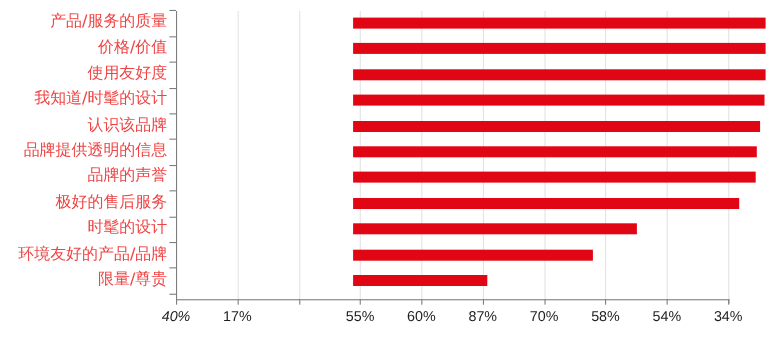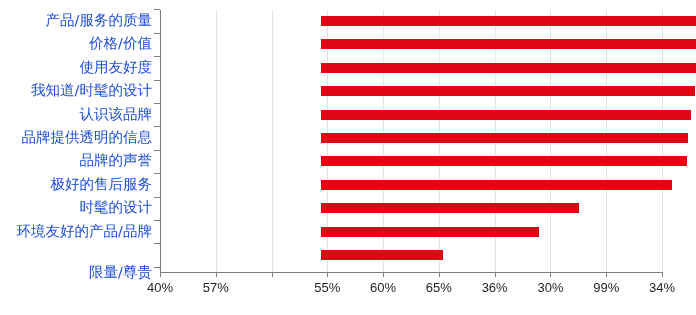--- a/index.html
+++ b/index.html
@@ -92,21 +92,21 @@
     left: 161px;
     height: 10px;
     background: #e00613;
   }
   
   .cat-label {
     position: absolute;
     right: 544px;       
     text-align: right;
     font-size: 14.5px;
-    color: #1d4ed8;
+    color: #ef4444;
     white-space: nowrap;
     font-family: "DejaVu Sans", sans-serif;
     line-height: 14px;
   }
 </style>
 </head>
 <body>
 
 <div id="chart-root">
 
@@ -160,38 +160,38 @@
       <div class="xtick" style="left: 271.556px;"></div>
       <div class="xtick" style="left: 327.333px;"></div>
       <div class="xtick" style="left: 383.111px;"></div>
       <div class="xtick" style="left: 438.889px;"></div>
       <div class="xtick" style="left: 494.667px;"></div>
       <div class="xtick" style="left: 550.444px;"></div>
       <div class="xtick" style="left: 606.222px;"></div>
       <div class="xtick" style="left: 662px;"></div>
     </div>
   <div id="xlabels">
-      <div class="xtick-label" style="left: 160px;">40%</div>
-      <div class="xtick-label" style="left: 215.778px;">57%</div>
+      <div class="xtick-label" style="left: 160px; font-style: italic;">40%</div>
+      <div class="xtick-label" style="left: 215.778px;">17%</div>
       <div class="xtick-label" style="left: 271.556px; margin-top: 48px;">50%</div>
       <div class="xtick-label" style="left: 327.333px;">55%</div>
       <div class="xtick-label" style="left: 383.111px;">60%</div>
-      <div class="xtick-label" style="left: 438.889px;">65%</div>
-      <div class="xtick-label" style="left: 494.667px;">36%</div>
-      <div class="xtick-label" style="left: 550.444px;">30%</div>
-      <div class="xtick-label" style="left: 606.222px;">99%</div>
+      <div class="xtick-label" style="left: 438.889px;">87%</div>
+      <div class="xtick-label" style="left: 494.667px;">70%</div>
+      <div class="xtick-label" style="left: 550.444px;">58%</div>
+      <div class="xtick-label" style="left: 606.222px;">54%</div>
       <div class="xtick-label" style="left: 662px;">34%</div>
     </div>
   <div id="catlabels">
       <div class="cat-label" style="top: 13px;">产品/服务的质量</div>
       <div class="cat-label" style="top: 36.4px;">价格/价值</div>
       <div class="cat-label" style="top: 59.8px;">使用友好度</div>
       <div class="cat-label" style="top: 83.2px;">我知道/时髦的设计</div>
       <div class="cat-label" style="top: 106.6px;">认识该品牌</div>
       <div class="cat-label" style="top: 130px;">品牌提供透明的信息</div>
       <div class="cat-label" style="top: 153.4px; font-family: Liberation Serif, serif;">品牌的声誉</div>
       <div class="cat-label" style="top: 176.8px;">极好的售后服务</div>
       <div class="cat-label" style="top: 200.2px; padding-left: 32px;">时髦的设计</div>
       <div class="cat-label" style="top: 223.6px;">环境友好的产品/品牌</div>
-      <div class="cat-label" style="top: 247px; margin-top: 18px;">限量/尊贵</div>
+      <div class="cat-label" style="top: 247px;">限量/尊贵</div>
     </div>
 
 </div>
 
 </body></html>

